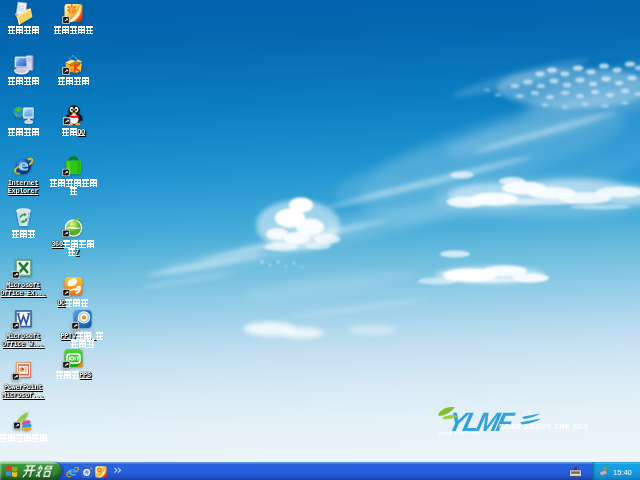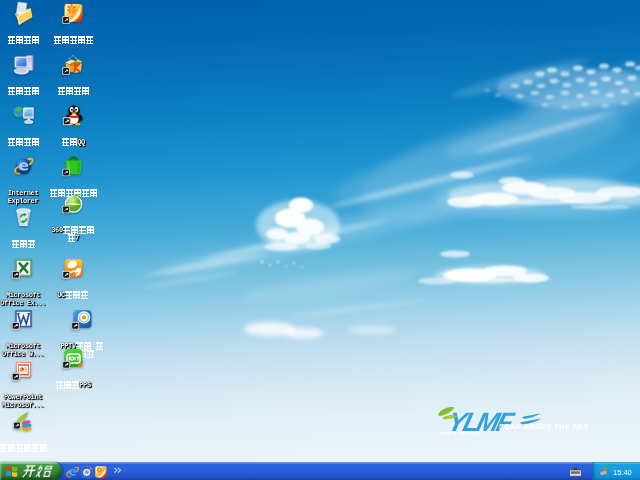--- a/index.html
+++ b/index.html
@@ -1,18 +1,18 @@
 <!DOCTYPE html>
 <html><head><meta charset="utf-8">
 <style>
 html,body{margin:0;padding:0;width:640px;height:480px;overflow:hidden;font-family:"Liberation Sans",sans-serif;}
 #desk{position:absolute;left:0;top:0;width:640px;height:480px;}
 .ic{position:absolute;width:60px;text-align:center;}
 .ic svg.main{display:block;margin:0 auto;filter:drop-shadow(0.8px 1.2px 0.8px rgba(0,25,55,0.35));}
-.lbl{margin-top:12px;color:#fff;font:bold 7px "Liberation Mono",monospace;letter-spacing:-0.4px;line-height:8px;text-shadow:1px 1px 1px #000,0 0 1px #000;white-space:nowrap;}
+.lbl{margin-top:2px;color:#fff;font:bold 7px "Liberation Mono",monospace;letter-spacing:-0.4px;line-height:8px;text-shadow:1px 1px 1px #000,0 0 1px #000;white-space:nowrap;text-decoration:underline;}
 .cj{display:inline-block;width:7px;height:7.5px;margin:0 .5px;vertical-align:top;
 background:
 linear-gradient(90deg,transparent 0 1.5px,#fff 1.5px 2.5px,transparent 2.5px 4.5px,#fff 4.5px 5.5px,transparent 5.5px),
 linear-gradient(0deg,#fff 0 1.2px,transparent 1.2px 2.6px,#fff 2.6px 4px,transparent 4px 5.6px,#fff 5.6px 7.5px);
 }
 .cj:nth-child(even){background:
 linear-gradient(90deg,#fff 0 1px,transparent 1px 3.2px,#fff 3.2px 4.2px,transparent 4.2px 6px,#fff 6px 7px),
 linear-gradient(0deg,transparent 0 1px,#fff 1px 2.2px,transparent 2.2px 3.4px,#fff 3.4px 4.6px,transparent 4.6px 6.2px,#fff 6.2px 7.5px);
 }
 .lrow{height:8px;line-height:8px;filter:drop-shadow(0.8px 0.8px 0px rgba(0,0,0,0.75));}
@@ -448,21 +448,21 @@
         <g fill="#28a428">
           <path d="M10.8 5.8 L14 7.6 L10.8 9.4 Z"></path>
           <path d="M10.6 12.9 L7.4 14.7 L10.6 16.5 Z"></path>
         </g>
 </svg>
 <div class="lbl">
         <div class="lrow"><i class="cj"></i><i class="cj"></i><i class="cj"></i></div>
       </div>
 </div>
 
-<div class="ic" style="left:43px;top:193px">
+<div class="ic" style="left:43px;top:217px">
 <svg class="main" width="21" height="21" viewBox="0 0 21 21" overflow="visible">
 <defs>
           <radialGradient id="g360" cx="0.4" cy="0.25">
             <stop offset="0" stop-color="#d8f498"></stop>
             <stop offset="0.6" stop-color="#8cd048"></stop>
             <stop offset="1" stop-color="#58aa20"></stop>
           </radialGradient>
         </defs>
 <circle cx="10.5" cy="11" r="8.8" fill="#fff" opacity="0.95"></circle>
 <circle cx="10.5" cy="11" r="7.6" fill="url(#g360)"></circle>
@@ -484,21 +484,21 @@
 <rect x="3" y="2" width="15" height="15.5" fill="none" stroke="#bcd8c0" stroke-width="0.5"></rect>
 <path d="M6 4.6 L15 15 M15 4.6 L6 15" stroke="#1d7a30" stroke-width="2.6"></path>
 <use href="#badge" x="-1.5" y="12.5" width="8.5" height="8.5"></use>
 </svg>
 <div class="lbl">
         <div class="lrow" style="font-family:'Liberation Mono'">Microsoft</div>
         <div class="lrow" style="font-family:'Liberation Mono'">Office Ex...</div>
       </div>
 </div>
 
-<div class="ic" style="left:43px;top:258px">
+<div class="ic" style="left:43px;top:276px">
 <svg class="main" width="21" height="21" viewBox="0 0 21 21" overflow="visible">
 <defs>
           <linearGradient id="ucg" x1="0" y1="0" x2="0" y2="1">
             <stop offset="0" stop-color="#ffc828"></stop>
             <stop offset="0.6" stop-color="#f89018"></stop>
             <stop offset="1" stop-color="#f07010"></stop>
           </linearGradient>
         </defs>
 <rect x="1.5" y="1" width="18" height="18" rx="4" fill="url(#ucg)"></rect>
 <path d="M5 9.8 Q3.4 5 7.9 3 Q12 1.2 13.7 4.1 Q15 7 11.9 9 Q8.9 10.7 6.6 9.9 Q5.6 10 5 9.8 Z" fill="#fff"></path>

